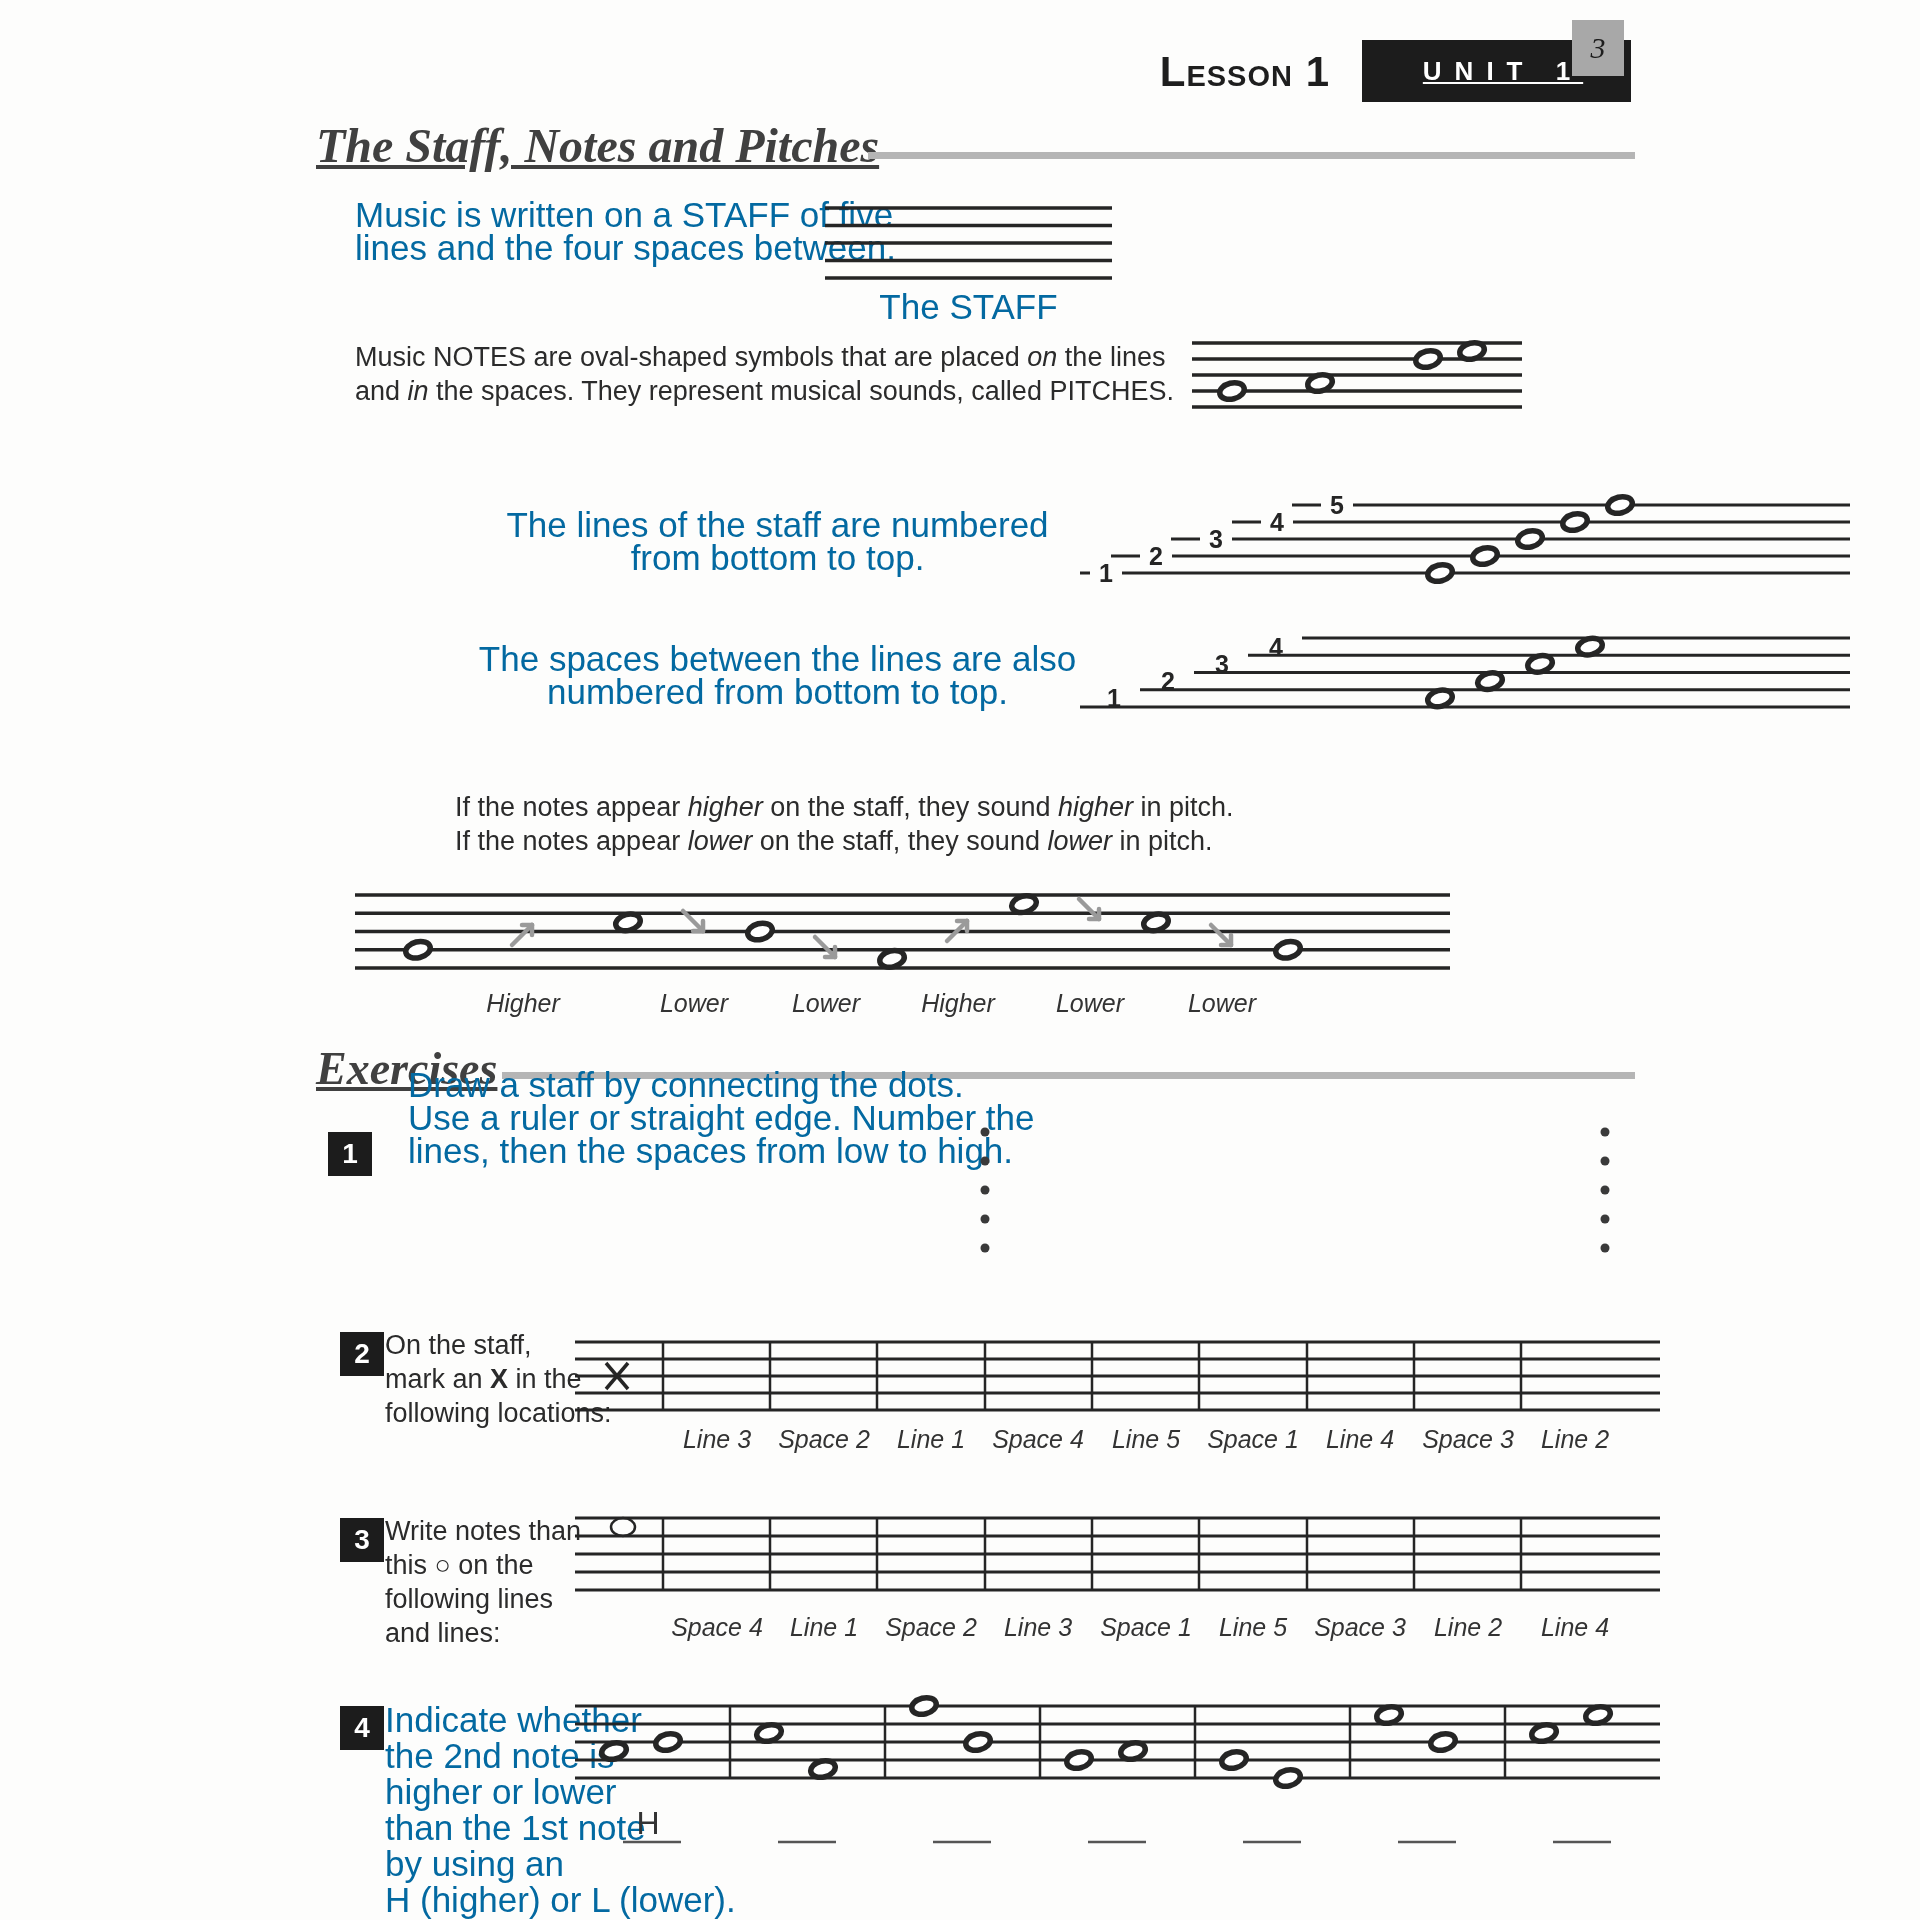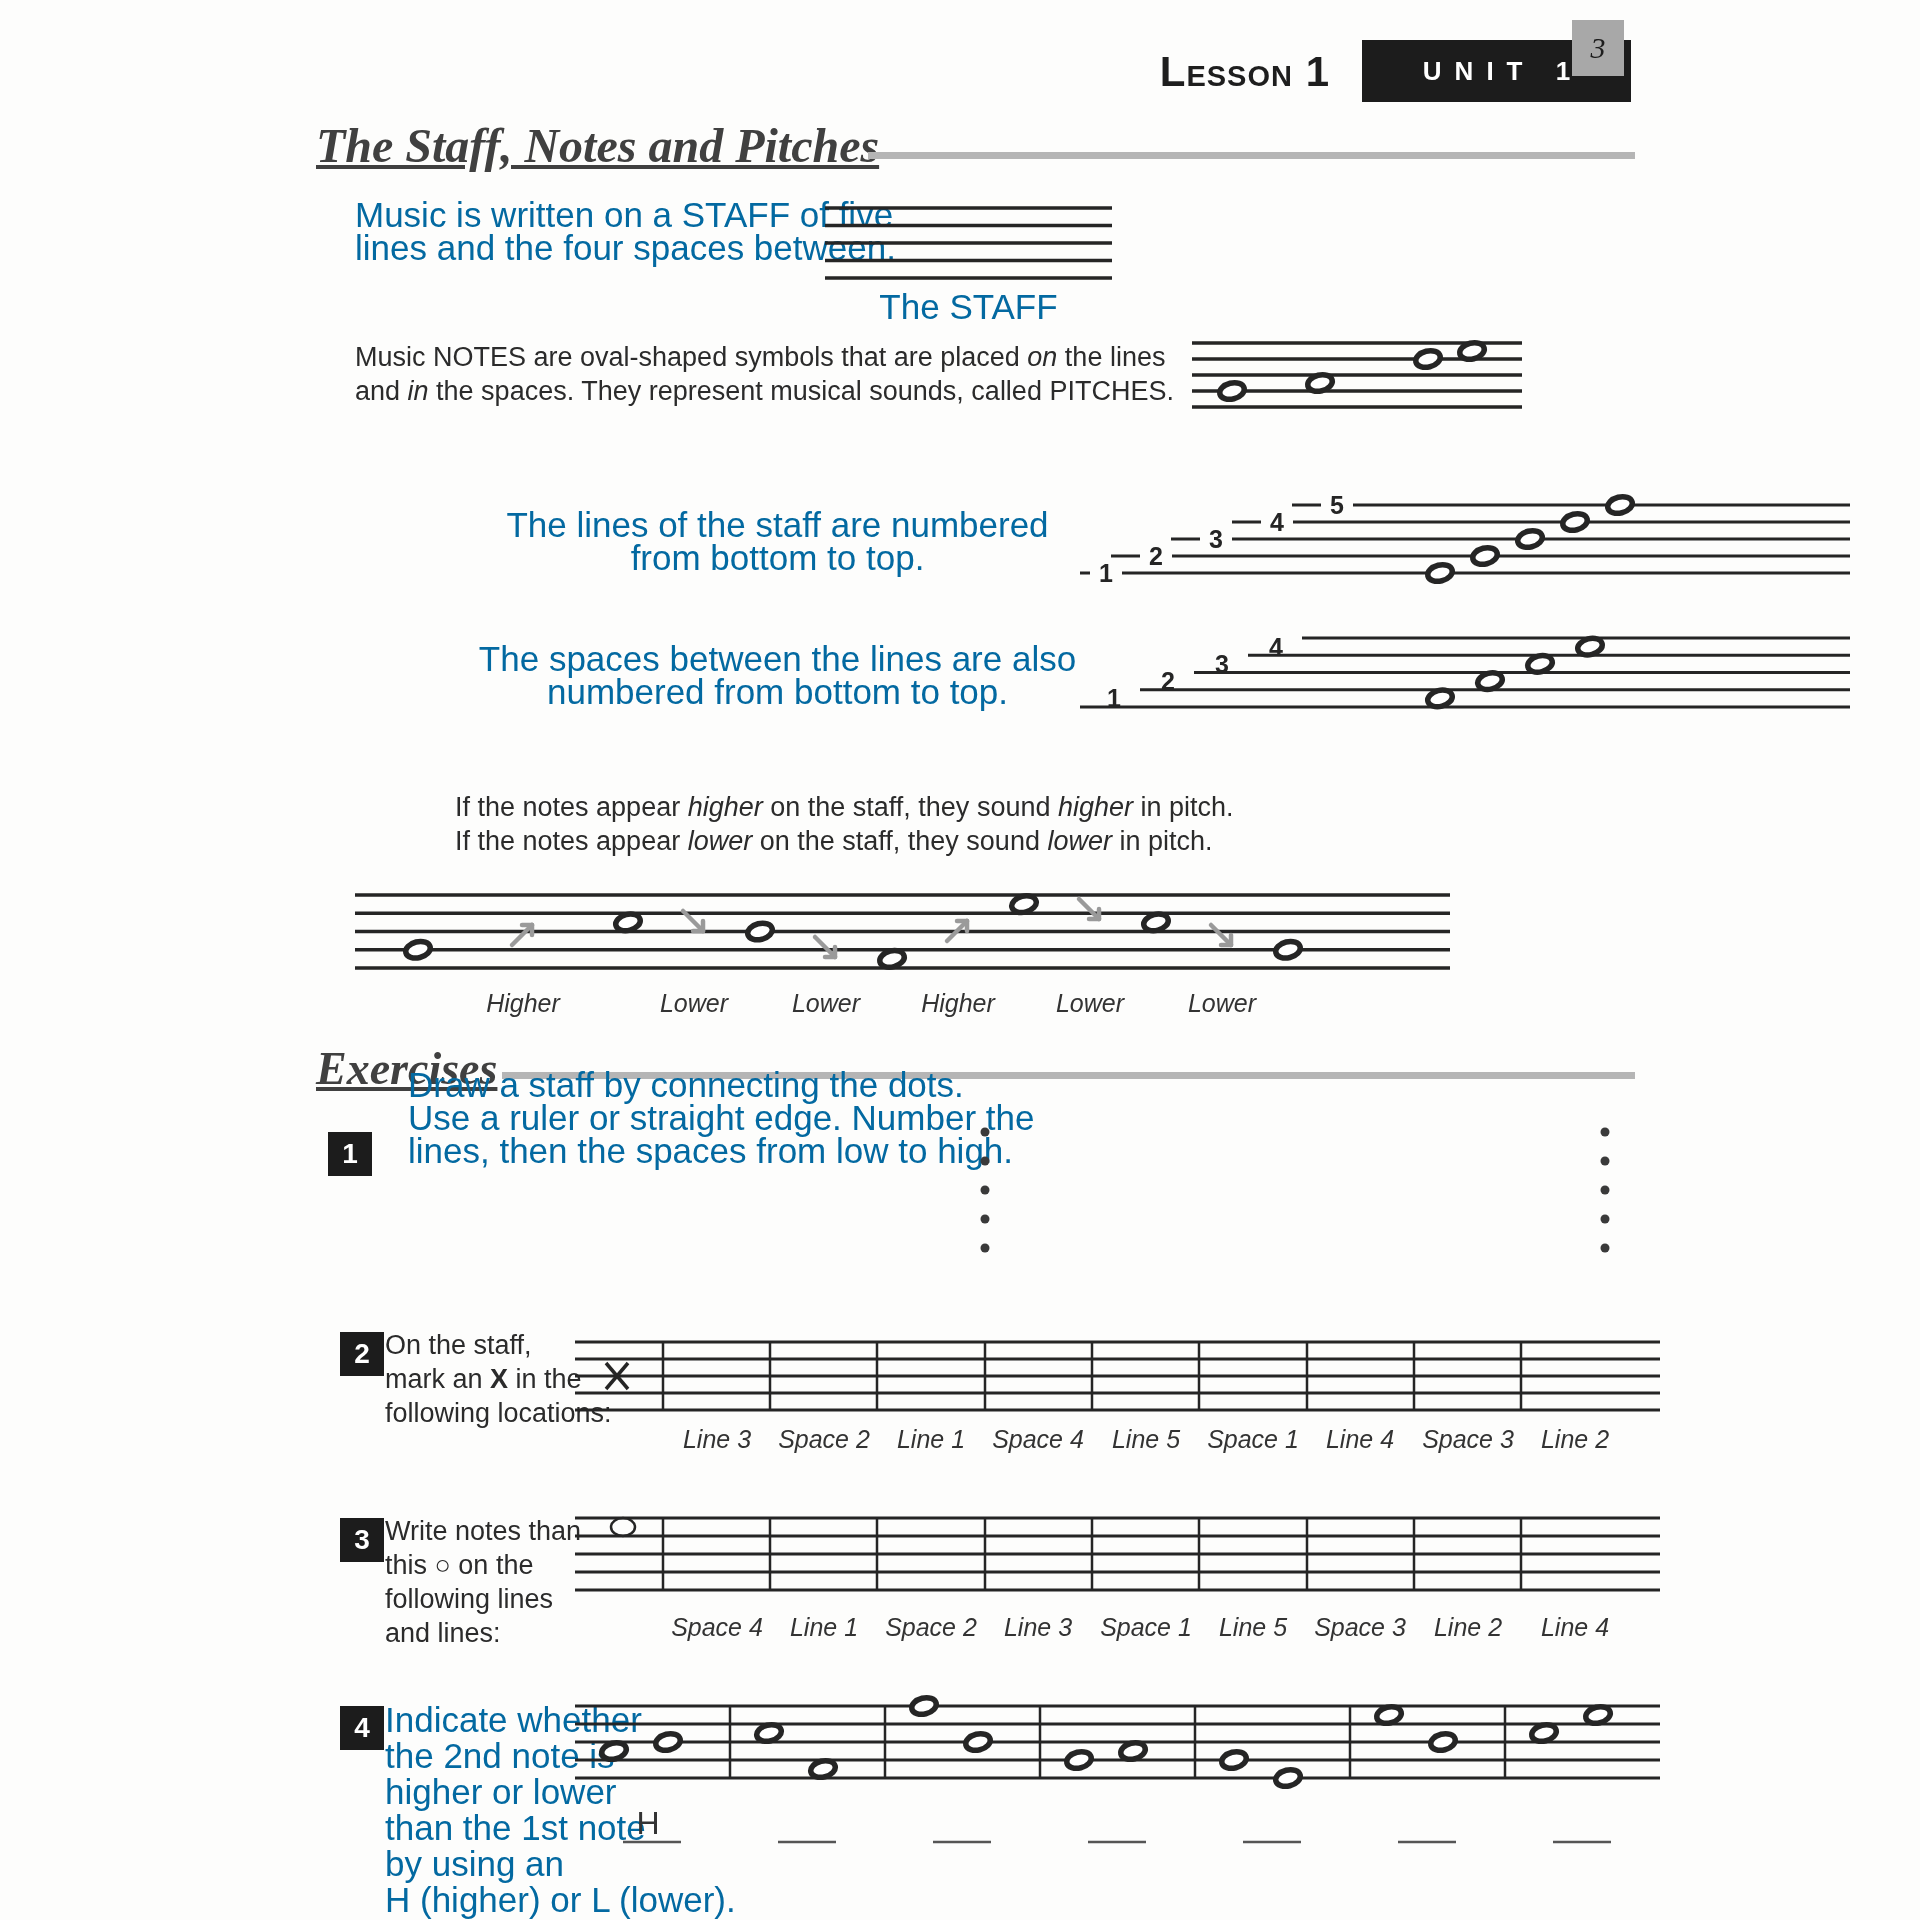--- a/index.html
+++ b/index.html
@@ -12,21 +12,21 @@
   .rich-text .bd{font-weight:bold;}
   .serif-head{font-family:"Liberation Serif","DejaVu Serif",serif;font-style:italic;
               font-weight:bold;color:#404040;text-decoration:underline;}
   .rule{background:#b5b5b5;height:7px;}
   .sq{width:44px;height:44px;background:#1c1c1c;color:#ffffff;text-align:center;
       font-weight:bold;font-size:28px;line-height:44px;}
   .centered{text-align:center;}
   #lesson{font-size:42px;font-weight:bold;font-variant:small-caps;letter-spacing:1px;
           color:#1e1e1e;text-align:right;}
   #unit-bar{background:#1c1c1c;color:#ffffff;text-align:center;
-            font-size:26px;font-weight:bold;letter-spacing:13px;line-height:62px;padding-left:13px;}
+            font-size:26px;font-weight:bold;letter-spacing:13px;line-height:62px;padding-left:13px;text-decoration:underline;}
   #page-box{background:#a8a8a8;text-align:center;
             font-family:"Liberation Serif","DejaVu Serif",serif;font-style:italic;
             font-size:30px;line-height:56px;color:#1e1e1e;}
   svg text{font-family:"Liberation Sans",sans-serif;}
 </style>
 </head>
 <body>
 
 <div id="page">
 

